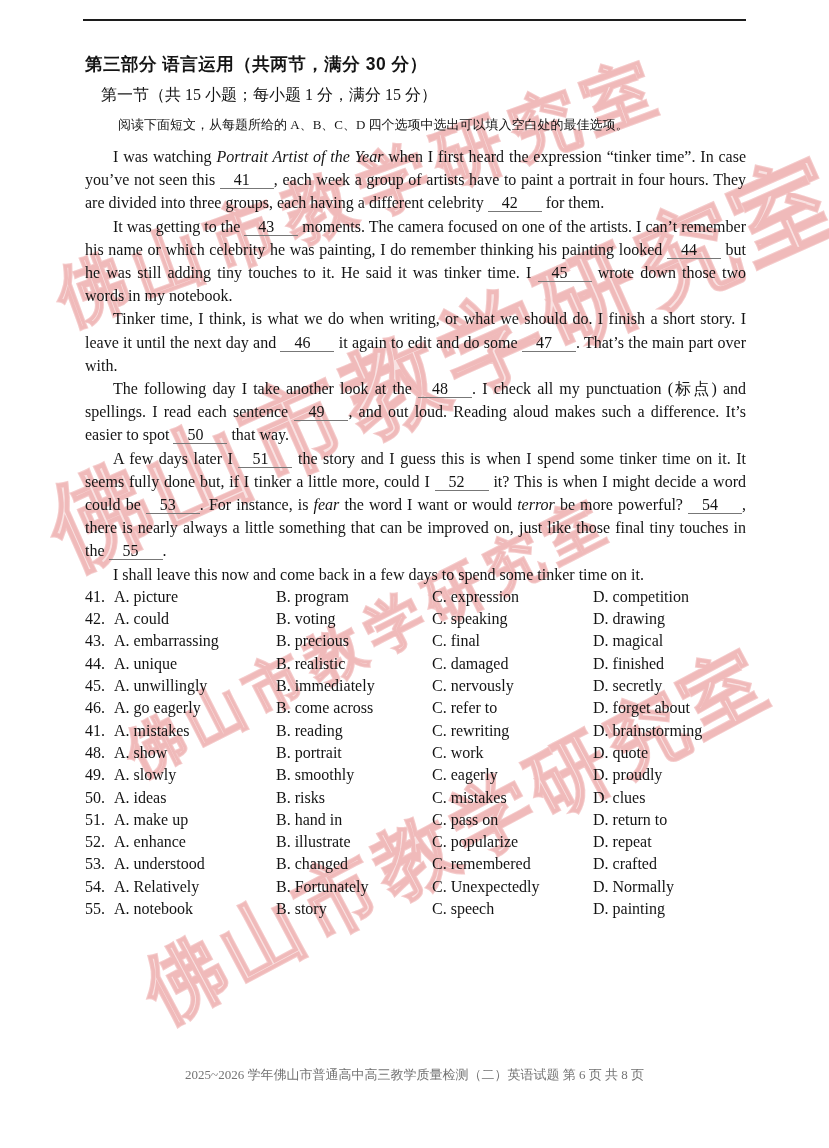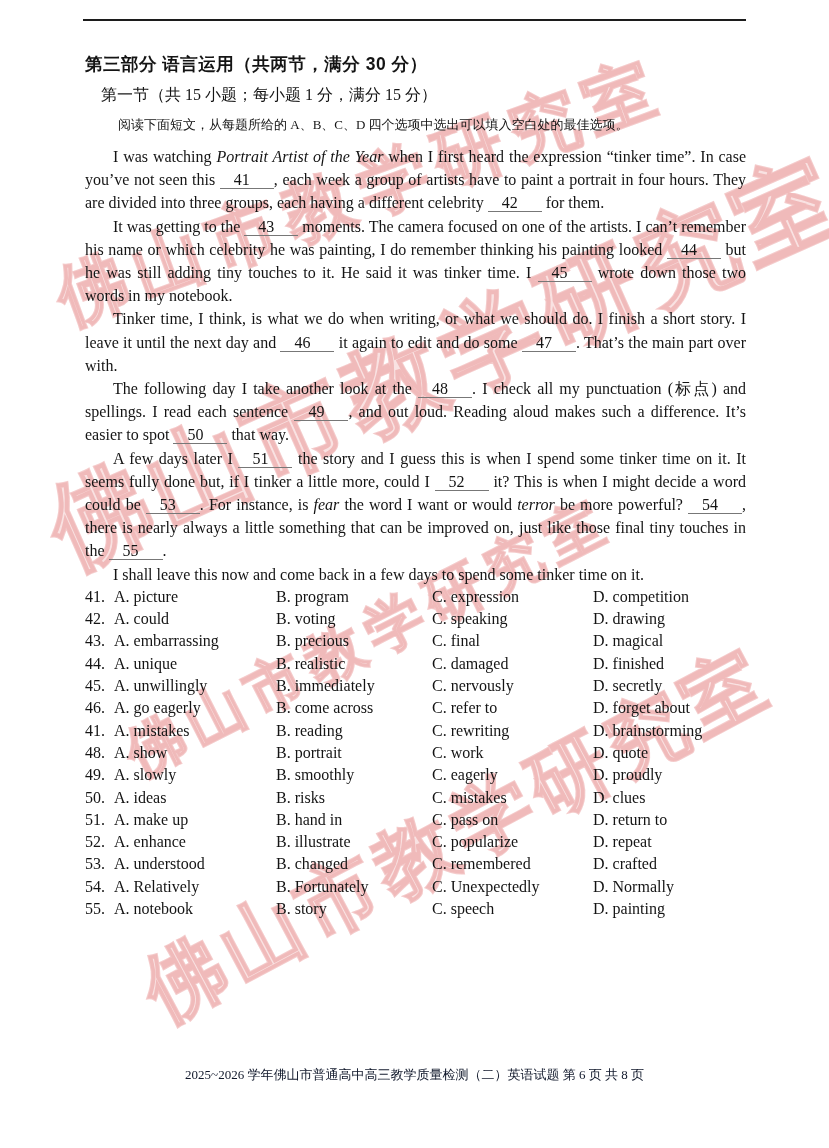--- a/index.html
+++ b/index.html
@@ -68,21 +68,21 @@
     line-height: 22.3px;
     font-size: 16px;
     white-space: nowrap;
   }
   .footer {
     position: absolute;
     left: 0; top: 1066px;
     width: 829px;
     text-align: center;
     font-size: 13px;
-    color: #0f172a;
+    color: #737373;
   }
   .watermark {
     position: absolute;
     white-space: nowrap;
     font-family: "Liberation Sans", "DejaVu Sans", sans-serif;
     font-weight: bold;
     color: rgba(240, 178, 178, 0.38);
     -webkit-text-stroke: 2px rgba(229, 132, 132, 0.42);
     pointer-events: none;
     transform-origin: left center;

